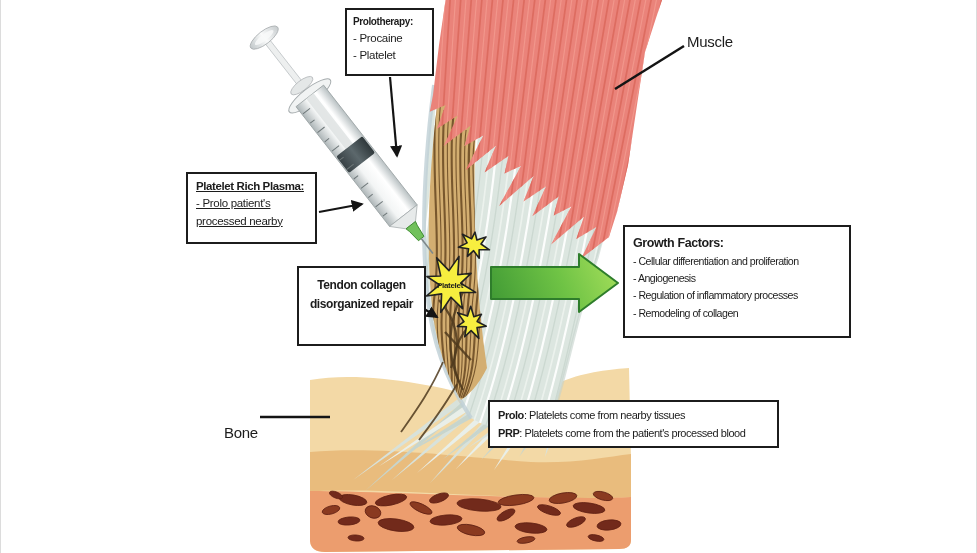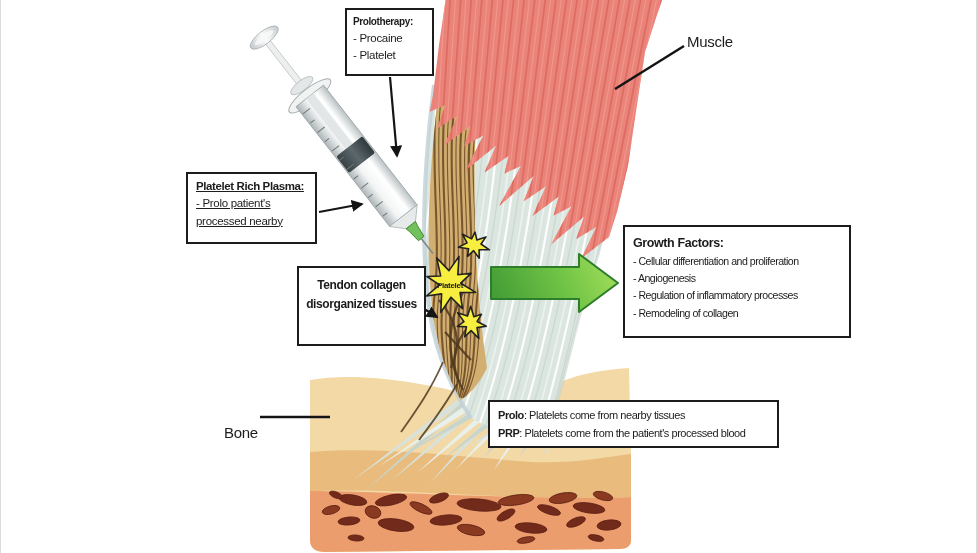--- a/index.html
+++ b/index.html
@@ -287,21 +287,21 @@
   </div>
 
   <div class="box" id="box-prp">
     <div class="title">Platelet Rich Plasma:</div>
     <div class="item">- Prolo patient's</div>
     <div class="item">processed nearby</div>
   </div>
 
   <div class="box" id="box-tendon">
     <div class="line">Tendon collagen</div>
-    <div class="line">disorganized tissues</div>
+    <div class="line">disorganized repair</div>
   </div>
 
   <div class="box" id="box-legend">
     <div class="row"><span class="term">Prolo</span><span>: Platelets come from nearby tissues</span></div>
     <div class="row"><span class="term">PRP</span><span>: Platelets come from the patient's processed blood</span></div>
   </div>
 
   <div class="box" id="box-growth">
     <div class="title">Growth Factors:</div>
     <div class="item">- Cellular differentiation and proliferation</div>

